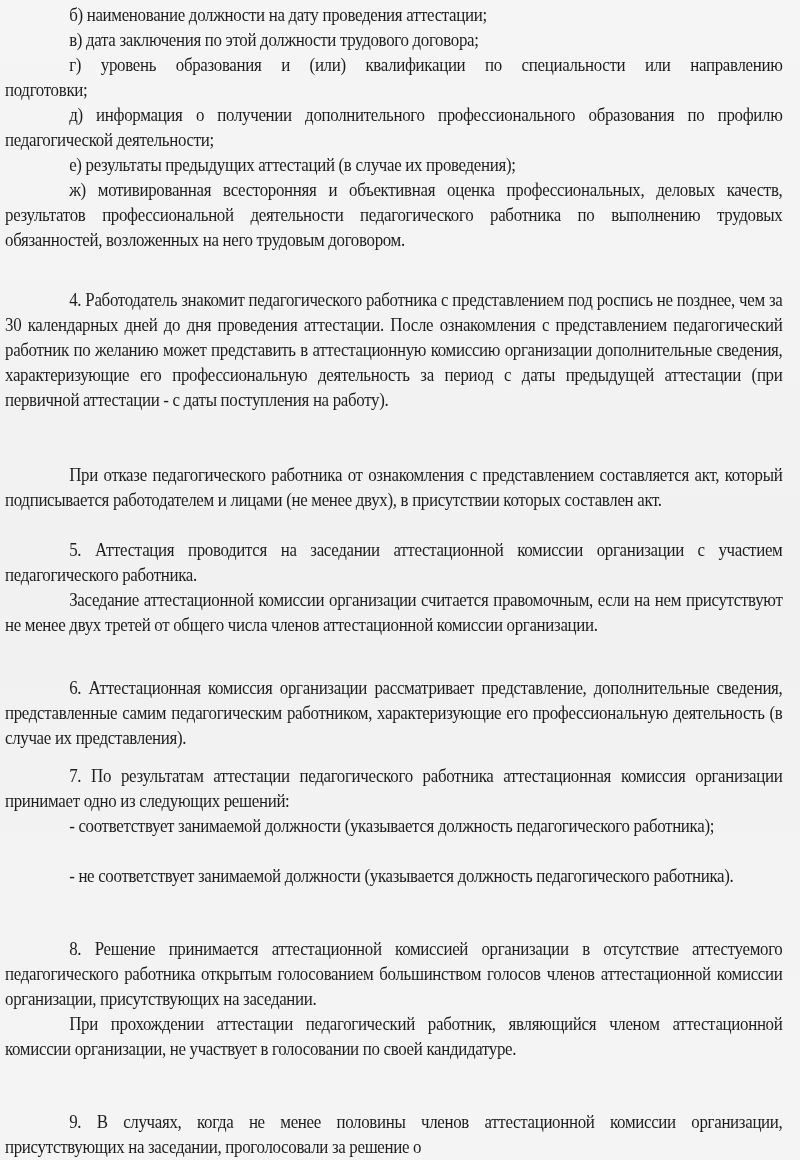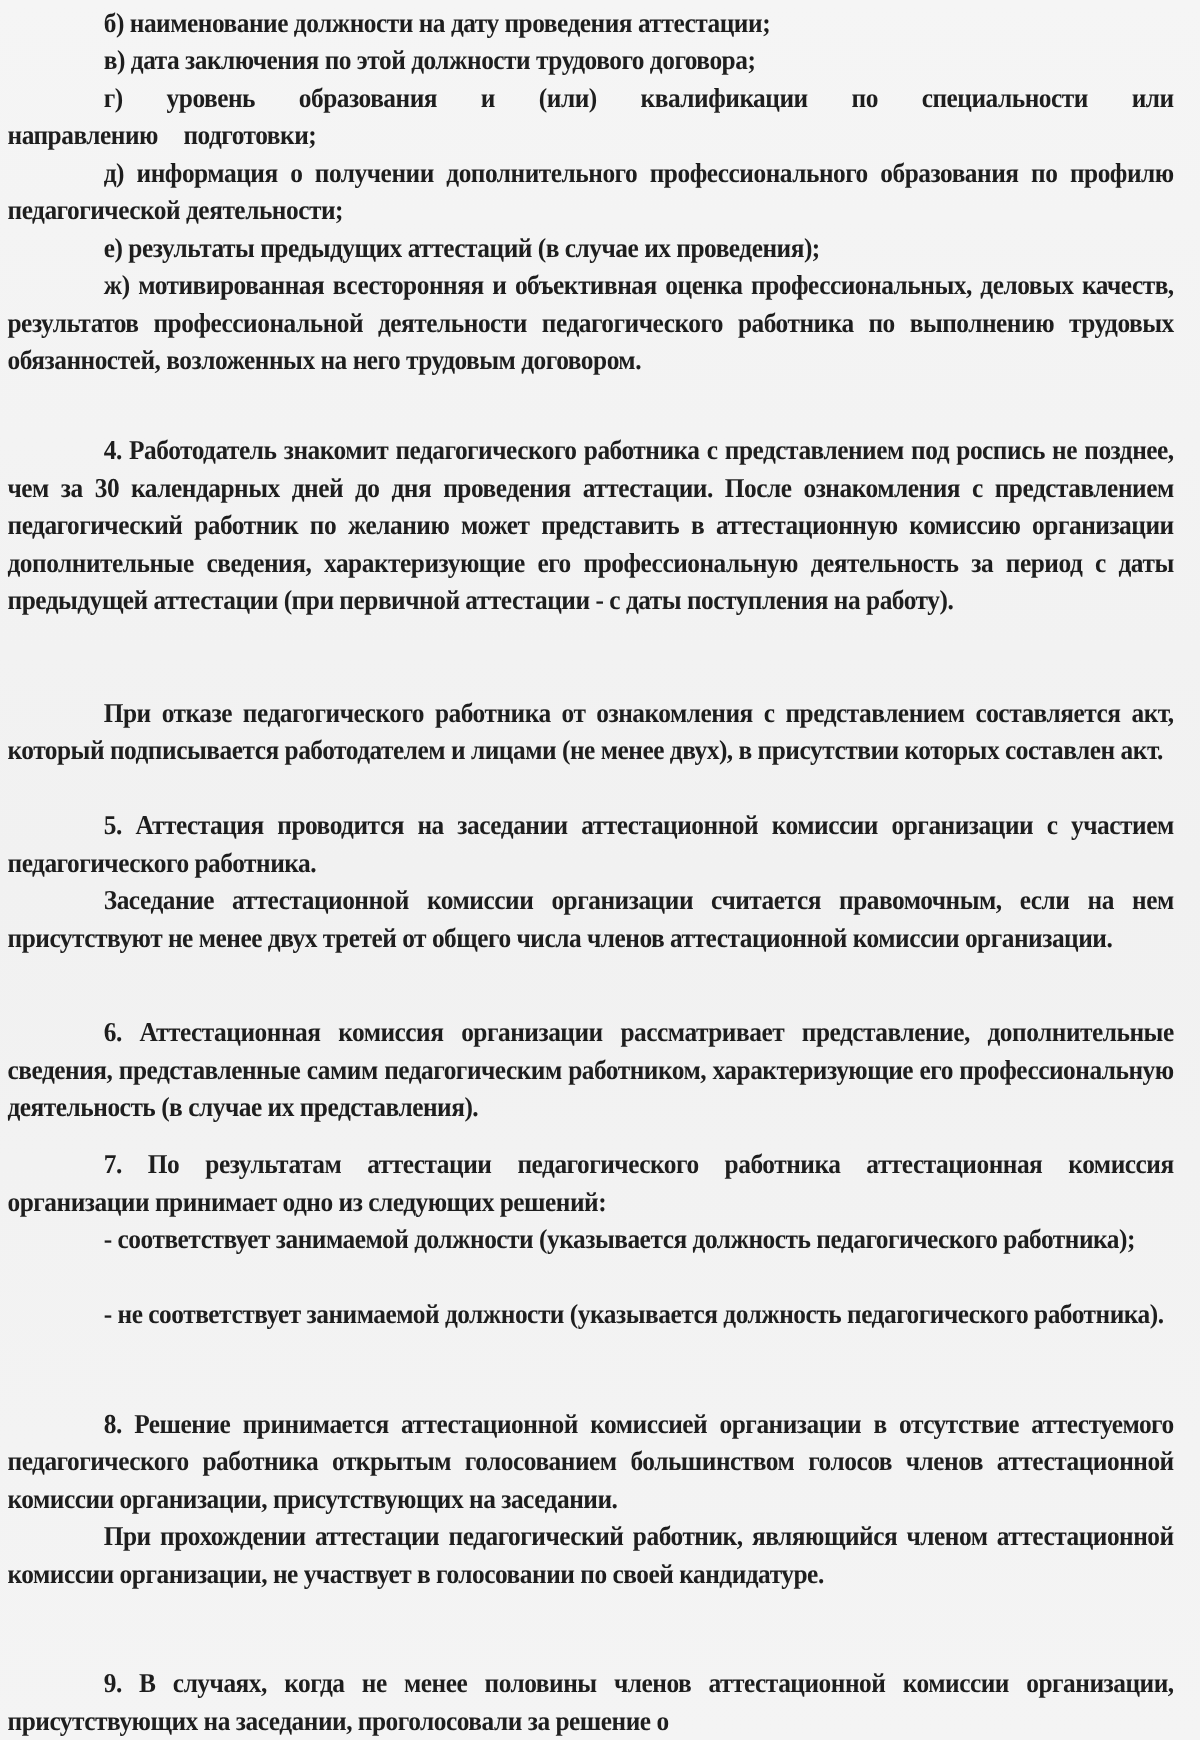--- a/index.html
+++ b/index.html
@@ -19,21 +19,20 @@
       left: 0;
       top: 0;
       width: 800px;
       height: 1066px;
       font-family: "Liberation Serif", serif;
       color: #1e1e1e;
       font-size: 18.2px;
       line-height: 25px;
       letter-spacing: -0.35px;
       transform-origin: 0 0;
-      font-weight: bold;
     }
     .p {
       position: absolute;
       left: 5px;
       width: 778px;
       text-align: justify;
       text-align-last: left;
       margin: 0;
       transform: scaleX(0.93);
       transform-origin: 0 0;

